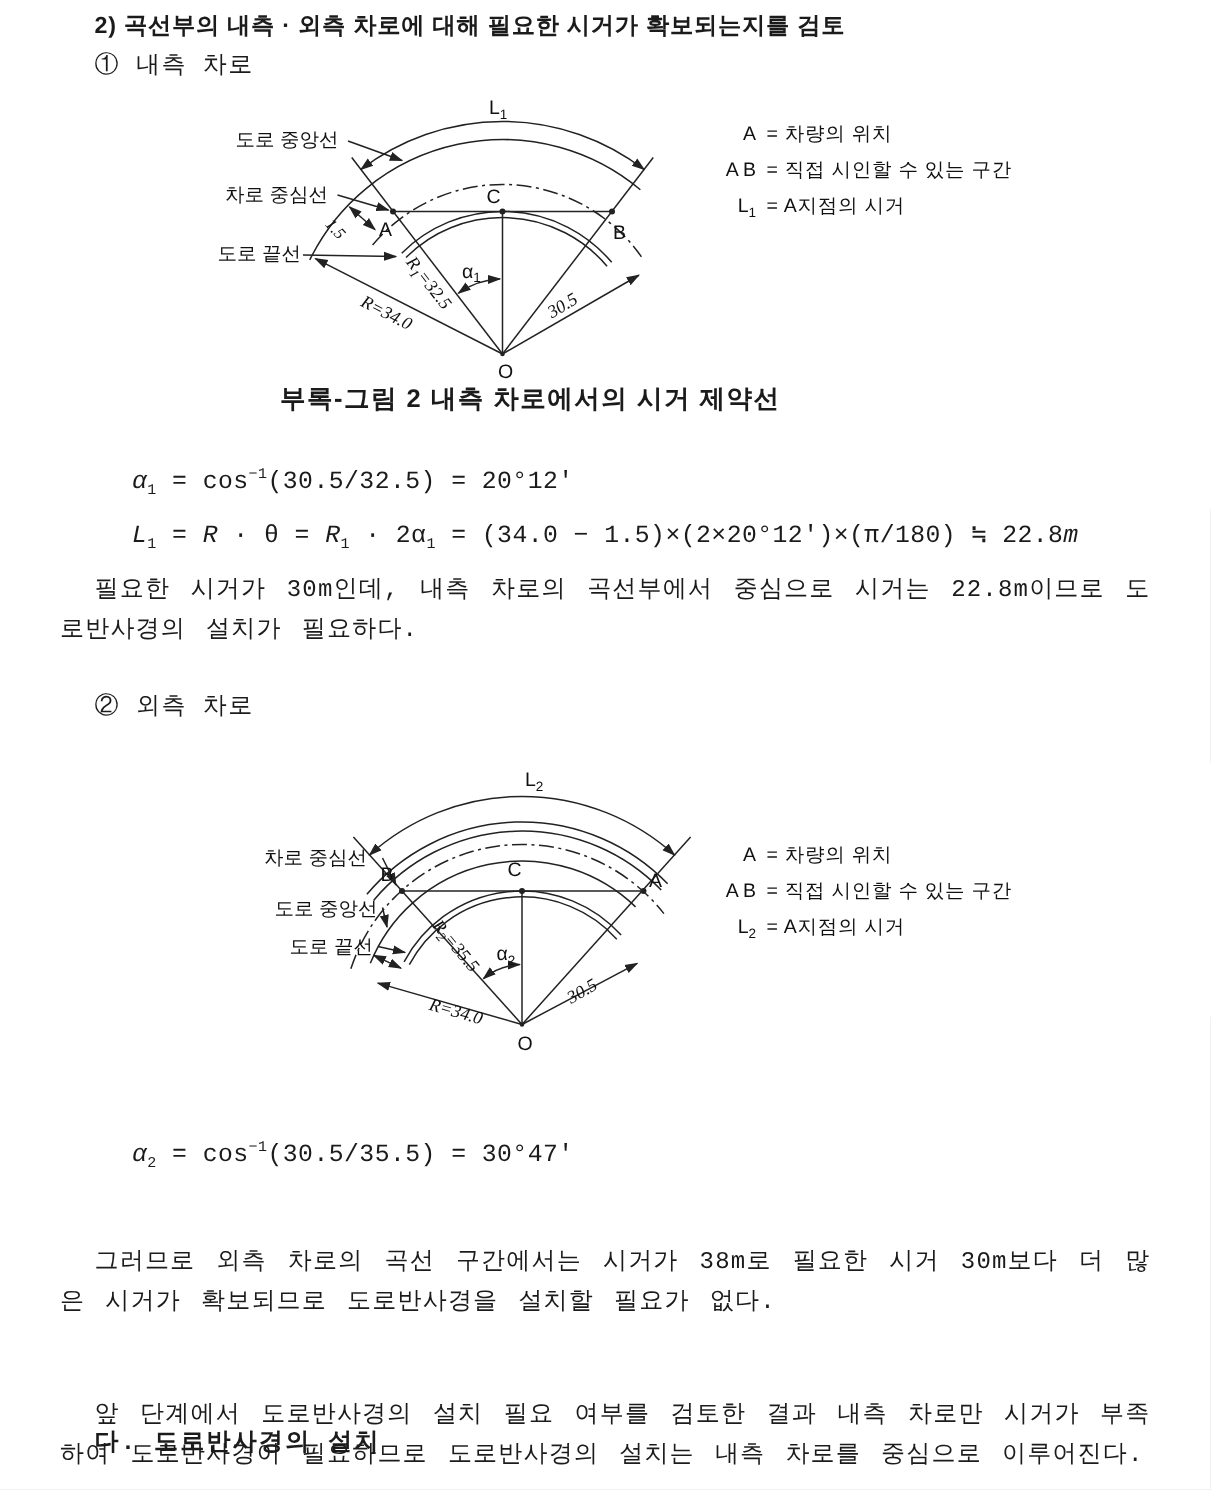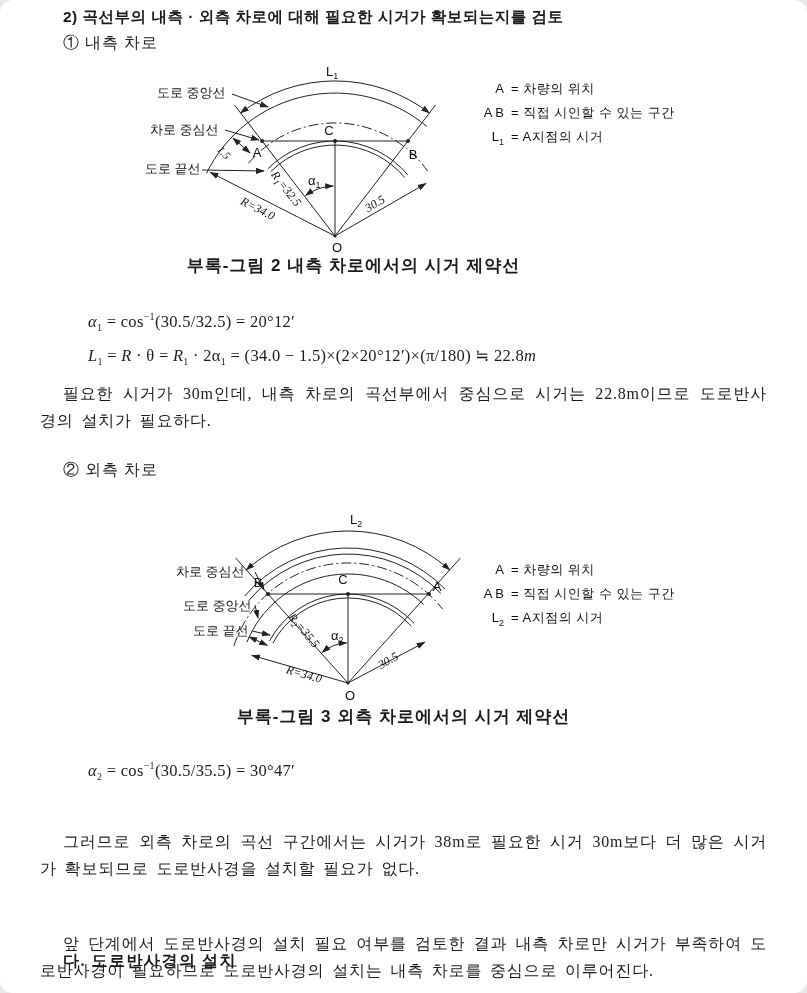--- a/index.html
+++ b/index.html
@@ -1,20 +1,20 @@
 <!DOCTYPE html>
 <html><head>
 <meta charset="utf-8">
 <style>
   html,body{margin:0;padding:0;background:#e8e8e8;}
   .page{
     position:relative;width:807px;height:993px;margin:0 auto;background:#ffffff;
-    font-family:"Liberation Serif",serif;color:#1b1b1b;overflow:hidden;border-radius:13px;
+    font-family:"Liberation Serif",serif;color:#1b1b1b;overflow:hidden;
   }
-  .abs{position:absolute;}
+  .abs{position:absolute;font-family:Liberation Mono, monospace;}
   .title{
     font-family:"Liberation Sans",sans-serif;font-size:15.5px;font-weight:600;
     letter-spacing:0.5px;white-space:nowrap;
   }
   .seclabel{font-size:16px;white-space:nowrap;letter-spacing:1px;}
   .figure-svg{position:absolute;left:0;}
   svg text{font-family:"Liberation Sans",sans-serif;font-size:13px;fill:#111;}
   svg .pt{font-size:13px;}
   svg .dim{font-family:"Liberation Serif",serif;font-style:italic;font-size:12px;}
   svg .dim-sm{font-family:"Liberation Serif",serif;font-style:italic;font-size:11px;}
@@ -168,21 +168,20 @@
     <div class="lrow">
       <span class="lterm">A B</span>
       <span class="lval">= 직접 시인할 수 있는 구간</span>
     </div>
     <div class="lrow">
       <span class="lterm"><span>L</span><sub>2</sub></span>
       <span class="lval">= A지점의 시거</span>
     </div>
   </div>
 
-  <div class="abs caption" style="left:0;top:705px;width:807px">부록-그림 3 외측 차로에서의 시거 제약선</div>
 
   <div class="abs formula" style="left:88px;top:760px">
     <span class="var">α</span><sub>2</sub><span> = cos</span><sup>−1</sup><span>(30.5/35.5) = 30°47′</span>
   </div>
 
   <div class="abs para" style="left:40px;top:828px">그러므로 외측 차로의 곡선 구간에서는 시거가 38m로 필요한 시거 30m보다 더 많은 시거가 확보되므로 도로반사경을 설치할 필요가 없다.</div>
 
   <div class="abs heading" style="left:63px;top:903px">다. 도로반사경의 설치</div>
 
   <div class="abs para" style="left:40px;top:930px">앞 단계에서 도로반사경의 설치 필요 여부를 검토한 결과 내측 차로만 시거가 부족하여 도로반사경이 필요하므로 도로반사경의 설치는 내측 차로를 중심으로 이루어진다.</div>

